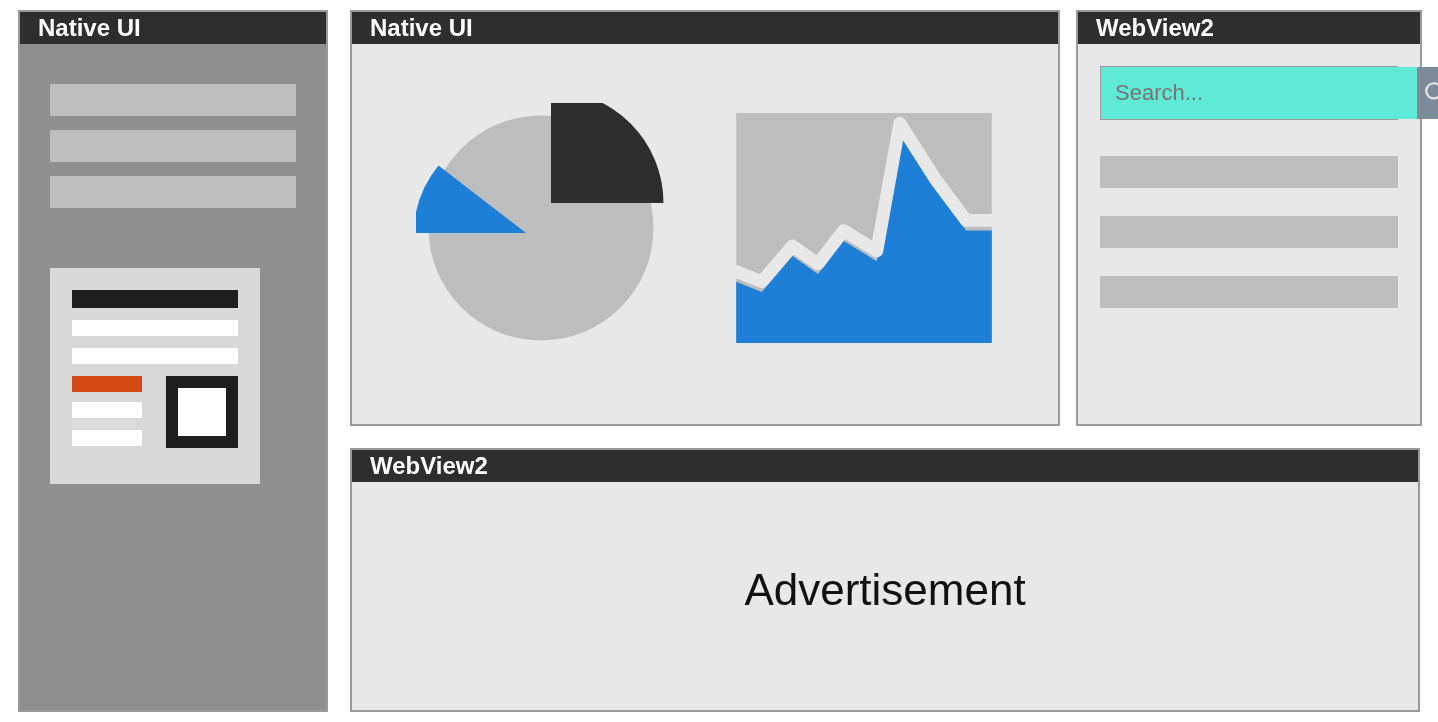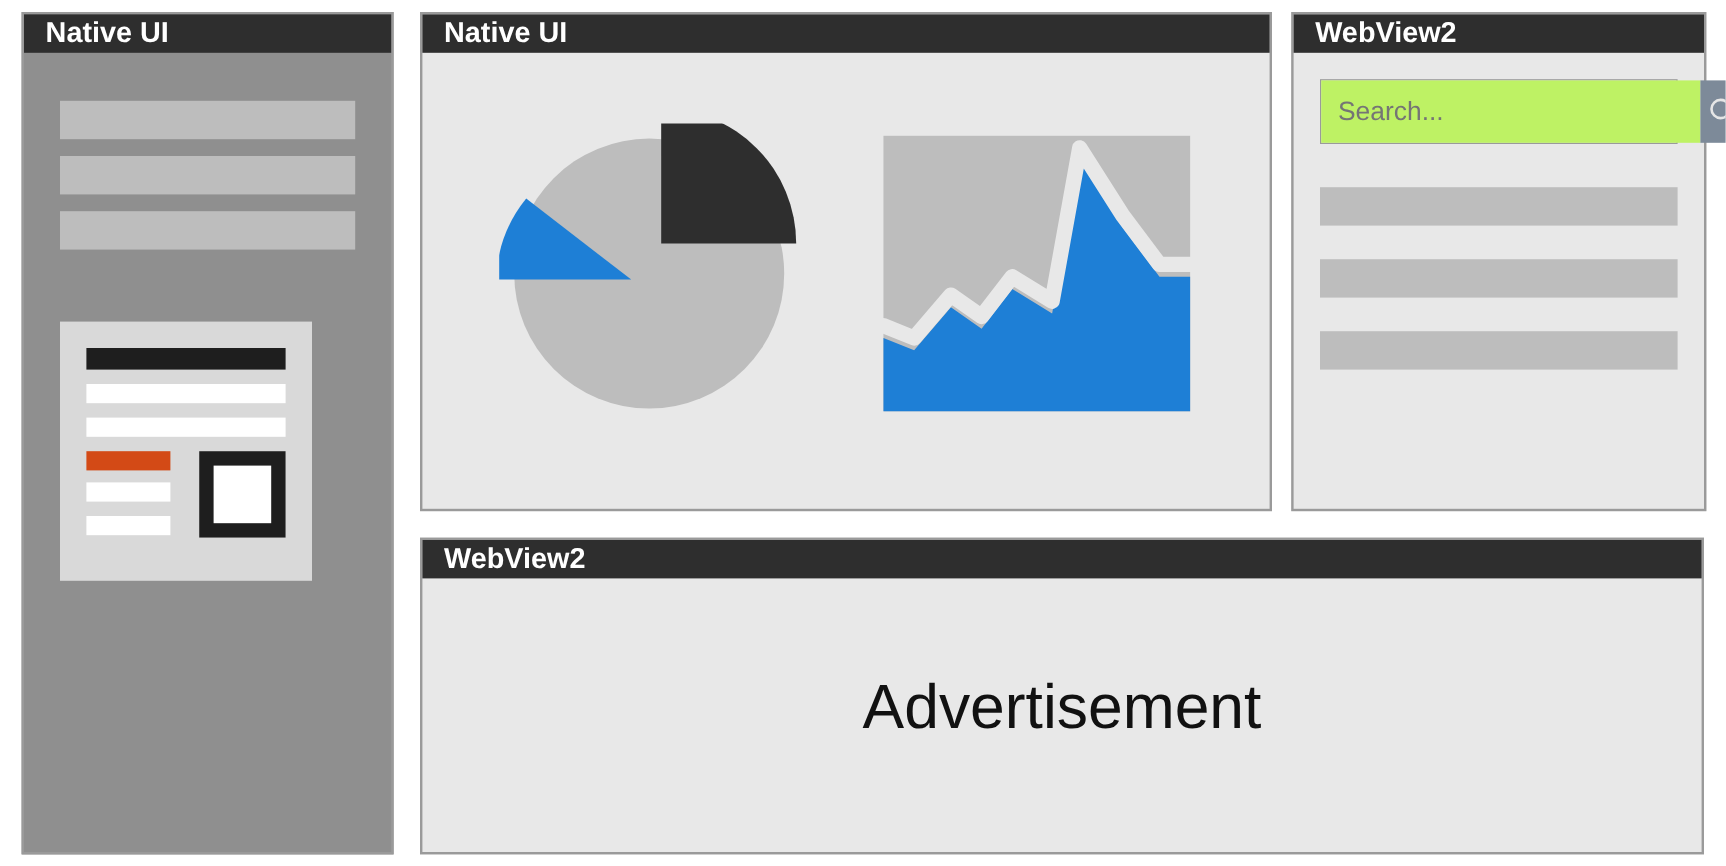--- a/index.html
+++ b/index.html
@@ -82,21 +82,21 @@
   #ad-panel {
     left: 350px; top: 448px;
     width: 1070px; height: 264px;
     background: #e8e8e8;
   }
   .ad-body {
     height: calc(100% - 44px);
     display: flex;
     align-items: center;
     justify-content: center;
-    font-size: 52px;
+    font-size: 44px;
     font-weight: 400;
     color: #111;
   }
   
   #search-panel {
     left: 1076px; top: 10px;
     width: 346px; height: 416px;
     background: #e8e8e8;
   }
   .search-body {
@@ -109,21 +109,21 @@
     background: #fff;
     margin-bottom: 36px;
   }
   .search-input {
     flex: 1;
     border: none;
     outline: none;
     font-size: 22px;
     color: #777;
     padding: 0 14px;
-    background: #bef264;
+    background: #5eead4;
   }
   .search-btn {
     width: 58px;
     background: #7d8a99;
     border: none;
     display: flex;
     align-items: center;
     justify-content: center;
     cursor: pointer;
   }

